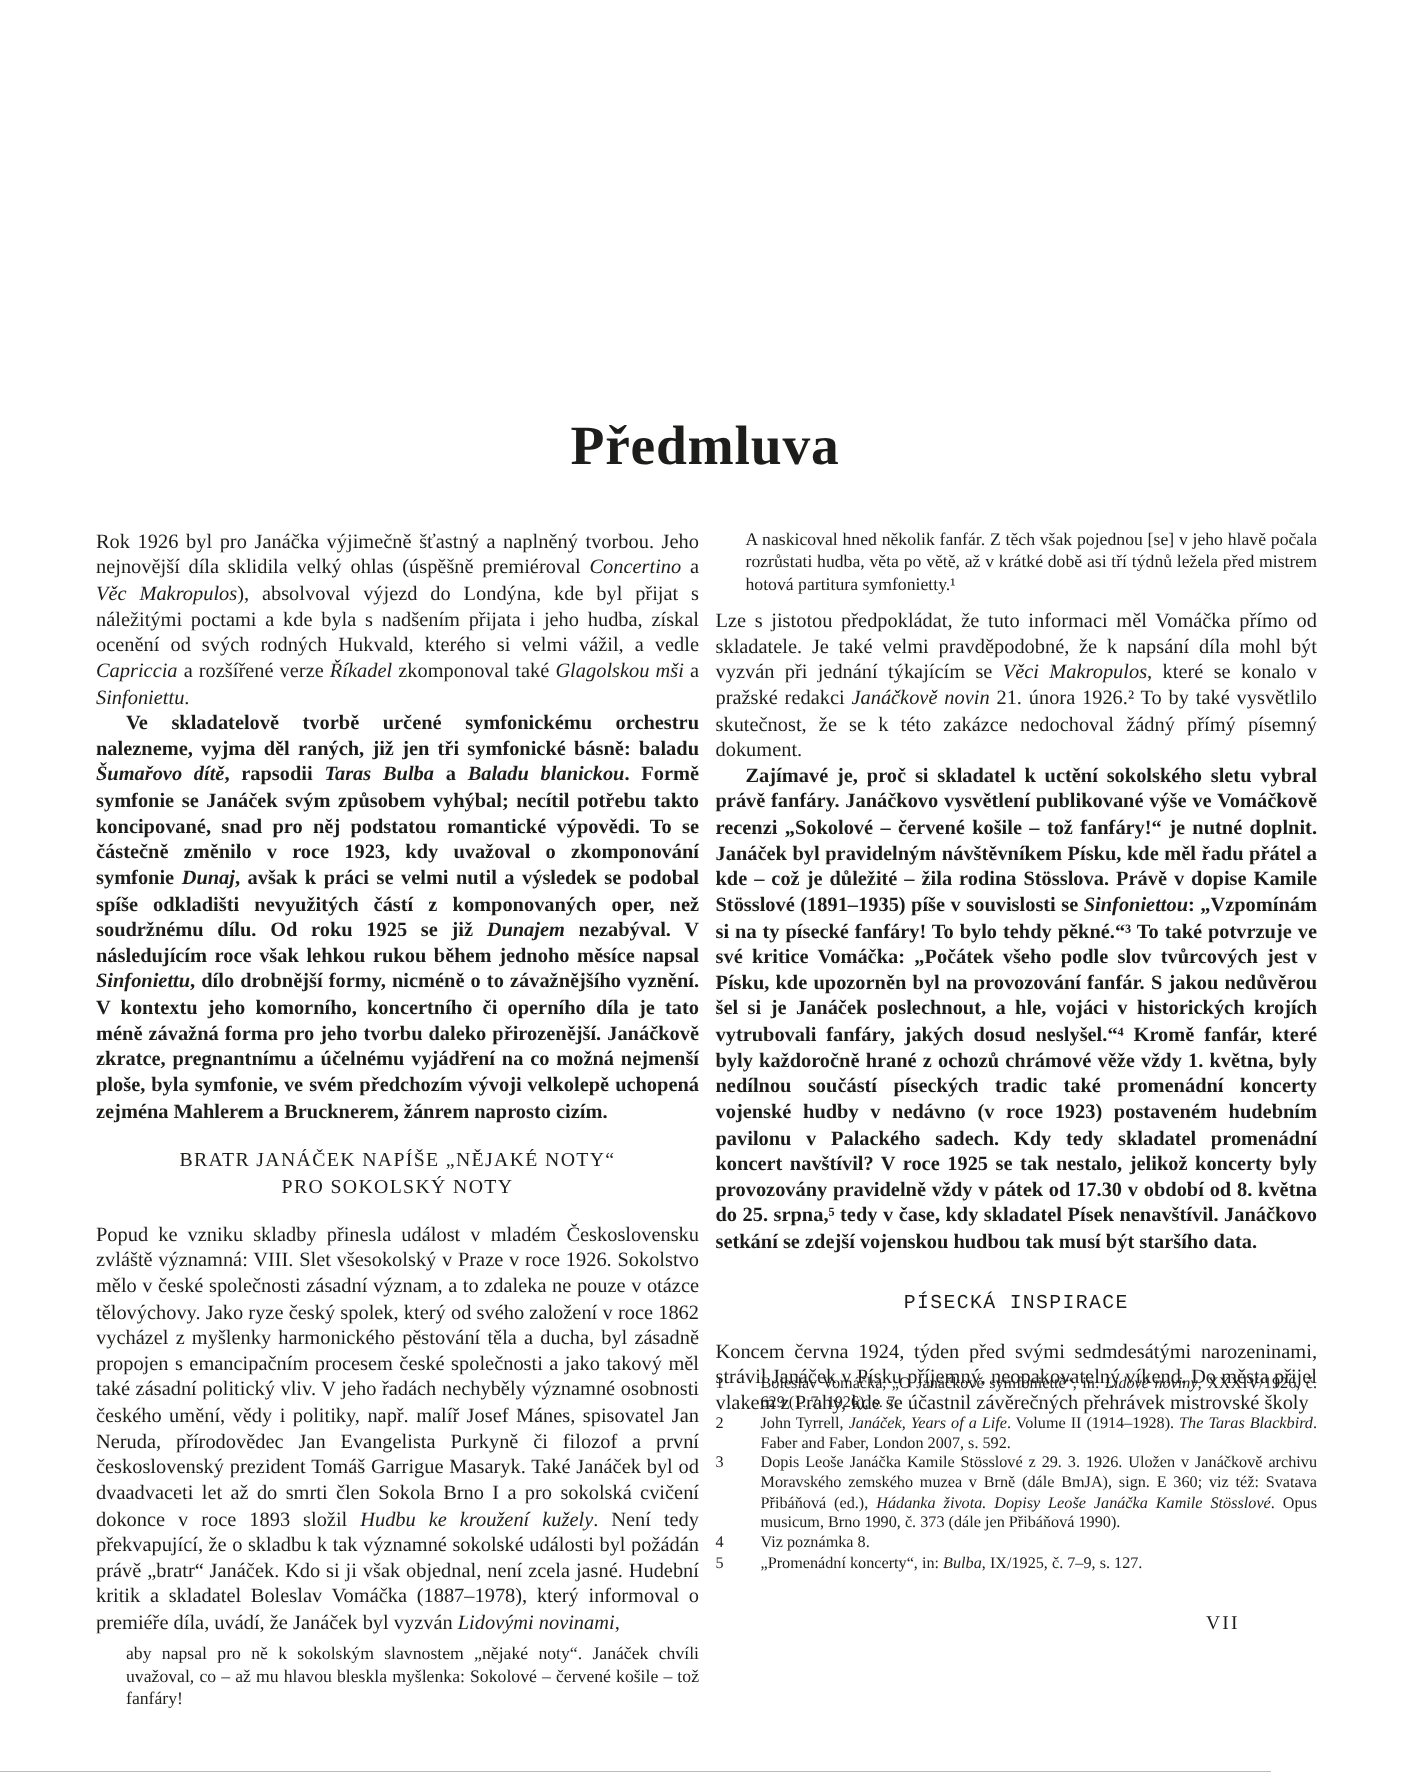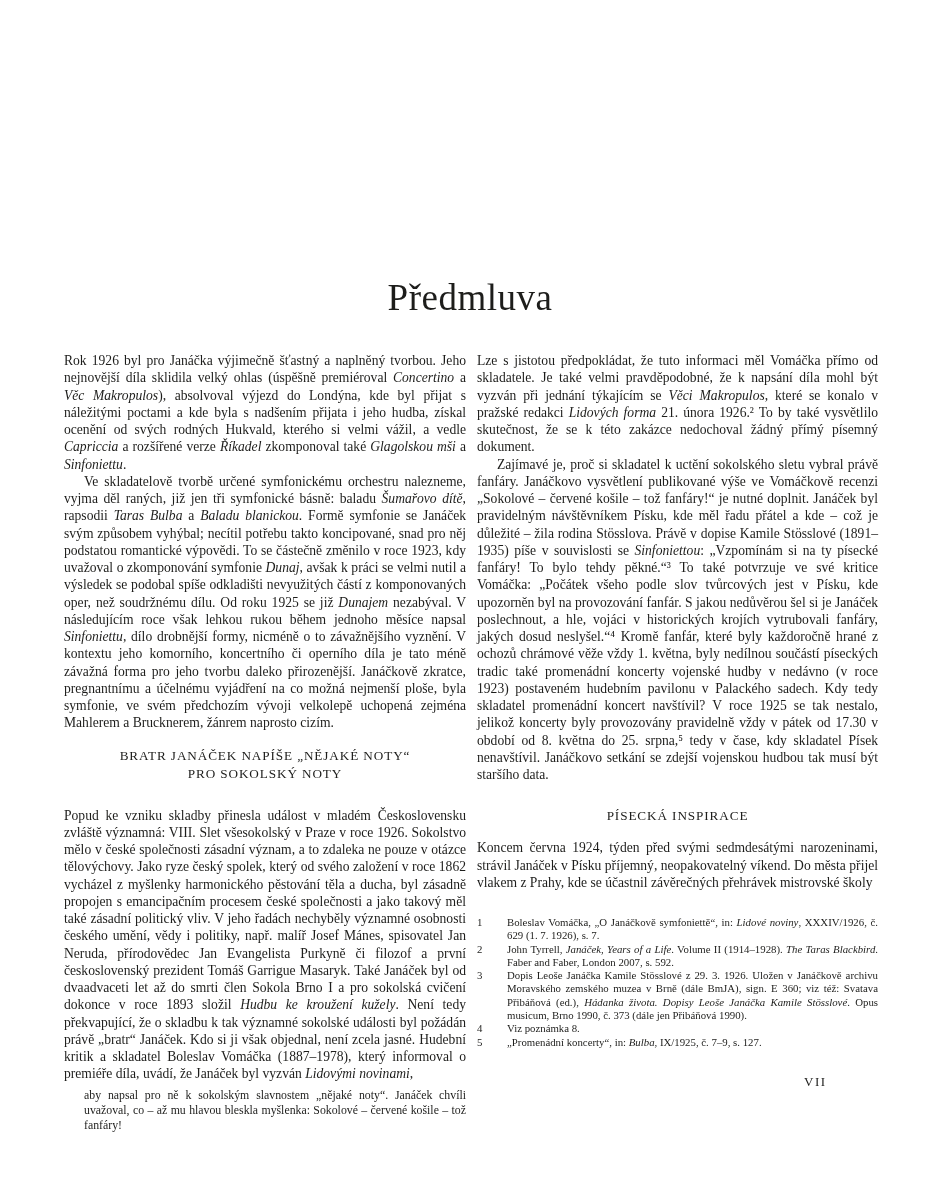--- a/index.html
+++ b/index.html
@@ -9,49 +9,49 @@
     background: #ffffff;
     color: #1d1d1b;
     font-family: "Liberation Serif", "DejaVu Serif", serif;
     margin: 0 auto;
     overflow: hidden;
   }
   .title {
     position: absolute; top 0;
     top: 276px; left: 0; width: 100%;
     text-align: center;
-    font-size: 37px; font-weight: 400;
+    font-size: 37px; font-weight: 700;
     margin: 0; letter-spacing: 0.5px;
   }
   .col {
     position: absolute; top: 352px;
     width: 402px;
     font-size: 13.6px; line-height: 17.25px;
     text-align: justify;
     hyphens: auto; -webkit-hyphens: auto;
   }
   .col-left  { left: 64px; }
   .col-right { left: 477px; width: 401px; }
   .body-p { margin: 0; }
-  .body-p.indent { text-indent: 20px; }
+  .body-p.indent { text-indent: 20px; font-weight: bold; }
   .bq {
     font-size: 11.8px; line-height: 15.2px;
     margin: 5px 0 5px 20px;
     text-align: justify;
   }
   .bq-first { margin-top: 0; margin-bottom: 7px; }
   .sec-head {
     font-size: 13.2px; font-weight: 400;
     letter-spacing: 0.9px;
     text-align: center;
-    margin: 15px 0 24px 0;
+    margin: 15px 0 14px 0;
     line-height: 18px;
   }
   .sec-head .sec-line { display: block; }
-  .sec-head-single { margin: 24px 0 14px 0; }
+  .sec-head-single { margin: 24px 0 14px 0; font-family: Liberation Mono, monospace; }
   .footnotes {
     position: absolute; left: 477px; top: 916px; width: 401px;
     font-size: 10.8px; line-height: 13.3px;
   }
   .fn { display: flex; }
   .fn-num { flex: 0 0 30px; }
   .fn-text { flex: 1 1 auto; text-align: justify; margin: 0; hyphens: auto; }
   .page-num {
     position: absolute; top: 1074px; left: 804px;
     font-size: 13px; letter-spacing: 1.5px;
@@ -70,21 +70,22 @@
     <p class="body-p indent">Ve skladatelově tvorbě určené symfonickému orchestru nalezneme, vyjma děl raných, již jen tři symfonické básně: baladu <i>Šumařovo dítě</i>, rapsodii <i>Taras Bulba</i> a <i>Baladu blanickou</i>. Formě symfonie se Janáček svým způsobem vyhýbal; necítil potřebu takto koncipované, snad pro něj podstatou romantické výpovědi. To se částečně změnilo v roce 1923, kdy uvažoval o zkomponování symfonie <i>Dunaj</i>, avšak k práci se velmi nutil a výsledek se podobal spíše odkladišti nevyužitých částí z komponovaných oper, než soudržnému dílu. Od roku 1925 se již <i>Dunajem</i> nezabýval. V následujícím roce však lehkou rukou během jednoho měsíce napsal <i>Sinfoniettu</i>, dílo drobnější formy, nicméně o to závažnějšího vyznění. V kontextu jeho komorního, koncertního či operního díla je tato méně závažná forma pro jeho tvorbu daleko přirozenější. Janáčkově zkratce, pregnantnímu a účelnému vyjádření na co možná nejmenší ploše, byla symfonie, ve svém předchozím vývoji velkolepě uchopená zejména Mahlerem a Brucknerem, žánrem naprosto cizím.</p>
     <h2 class="sec-head">
       <span class="sec-line">BRATR JANÁČEK NAPÍŠE „NĚJAKÉ NOTY“</span>
       <span class="sec-line">PRO SOKOLSKÝ NOTY</span>
     </h2>
     <p class="body-p">Popud ke vzniku skladby přinesla událost v mladém Československu zvláště významná: VIII. Slet všesokolský v Praze v roce 1926. Sokolstvo mělo v české společnosti zásadní význam, a to zdaleka ne pouze v otázce tělovýchovy. Jako ryze český spolek, který od svého založení v roce 1862 vycházel z myšlenky harmonického pěstování těla a ducha, byl zásadně propojen s emancipačním procesem české společnosti a jako takový měl také zásadní politický vliv. V jeho řadách nechyběly významné osobnosti českého umění, vědy i politiky, např. malíř Josef Mánes, spisovatel Jan Neruda, přírodovědec Jan Evangelista Purkyně či filozof a první československý prezident Tomáš Garrigue Masaryk. Také Janáček byl od dvaadvaceti let až do smrti člen Sokola Brno I a pro sokolská cvičení dokonce v roce 1893 složil <i>Hudbu ke kroužení kužely</i>. Není tedy překvapující, že o skladbu k tak významné sokolské události byl požádán právě „bratr“ Janáček. Kdo si ji však objednal, není zcela jasné. Hudební kritik a skladatel Boleslav Vomáčka (1887–1978), který informoval o premiéře díla, uvádí, že Janáček byl vyzván <i>Lidovými novinami</i>,</p>
     <div class="bq">aby napsal pro ně k sokolským slavnostem „nějaké noty“. Janáček chvíli uvažoval, co – až mu hlavou bleskla myšlenka: Sokolové – červené košile – tož fanfáry!</div>
   </div>
 
   <div class="col col-right">
-    <p class="body-p">Lze s jistotou předpokládat, že tuto informaci měl Vomáčka přímo od skladatele. Je také velmi pravděpodobné, že k napsání díla mohl být vyzván při jednání týkajícím se <i>Věci Makropulos</i>, které se konalo v pražské redakci <i>Lidových forma</i> 21. února 1926.² To by také vysvětlilo skutečnost, že se k této zakázce nedochoval žádný přímý písemný dokument.</p>
+    <div class="bq bq-first">A naskicoval hned několik fanfár. Z těch však pojednou [se] v jeho hlavě počala rozrůstati hudba, věta po větě, až v krátké době asi tří týdnů ležela před mistrem hotová partitura symfonietty.¹</div>
+    <p class="body-p">Lze s jistotou předpokládat, že tuto informaci měl Vomáčka přímo od skladatele. Je také velmi pravděpodobné, že k napsání díla mohl být vyzván při jednání týkajícím se <i>Věci Makropulos</i>, které se konalo v pražské redakci <i>Janáčkově novin</i> 21. února 1926.² To by také vysvětlilo skutečnost, že se k této zakázce nedochoval žádný přímý písemný dokument.</p>
     <p class="body-p indent">Zajímavé je, proč si skladatel k uctění sokolského sletu vybral právě fanfáry. Janáčkovo vysvětlení publikované výše ve Vomáčkově recenzi „Sokolové – červené košile – tož fanfáry!“ je nutné doplnit. Janáček byl pravidelným návštěvníkem Písku, kde měl řadu přátel a kde – což je důležité – žila rodina Stösslova. Právě v dopise Kamile Stösslové (1891–1935) píše v souvislosti se <i>Sinfoniettou</i>: „Vzpomínám si na ty písecké fanfáry! To bylo tehdy pěkné.“³ To také potvrzuje ve své kritice Vomáčka: „Počátek všeho podle slov tvůrcových jest v Písku, kde upozorněn byl na provozování fanfár. S jakou nedůvěrou šel si je Janáček poslechnout, a hle, vojáci v historických krojích vytrubovali fanfáry, jakých dosud neslyšel.“⁴ Kromě fanfár, které byly každoročně hrané z ochozů chrámové věže vždy 1. května, byly nedílnou součástí píseckých tradic také promenádní koncerty vojenské hudby v nedávno (v roce 1923) postaveném hudebním pavilonu v Palackého sadech. Kdy tedy skladatel promenádní koncert navštívil? V roce 1925 se tak nestalo, jelikož koncerty byly provozovány pravidelně vždy v pátek od 17.30 v období od 8. května do 25. srpna,⁵ tedy v čase, kdy skladatel Písek nenavštívil. Janáčkovo setkání se zdejší vojenskou hudbou tak musí být staršího data.</p>
     <h2 class="sec-head sec-head-single">PÍSECKÁ INSPIRACE</h2>
     <p class="body-p">Koncem června 1924, týden před svými sedmdesátými narozeninami, strávil Janáček v Písku příjemný, neopakovatelný víkend. Do města přijel vlakem z Prahy, kde se účastnil závěrečných přehrávek mistrovské školy</p>
   </div>
 
   <div class="footnotes">
     <div class="fn">
       <span class="fn-num">1</span>
       <p class="fn-text">Boleslav Vomáčka, „O Janáčkově symfoniettě“, in: <i>Lidové noviny</i>, XXXIV/1926, č. 629 (1. 7. 1926), s. 7.</p>
     </div>

